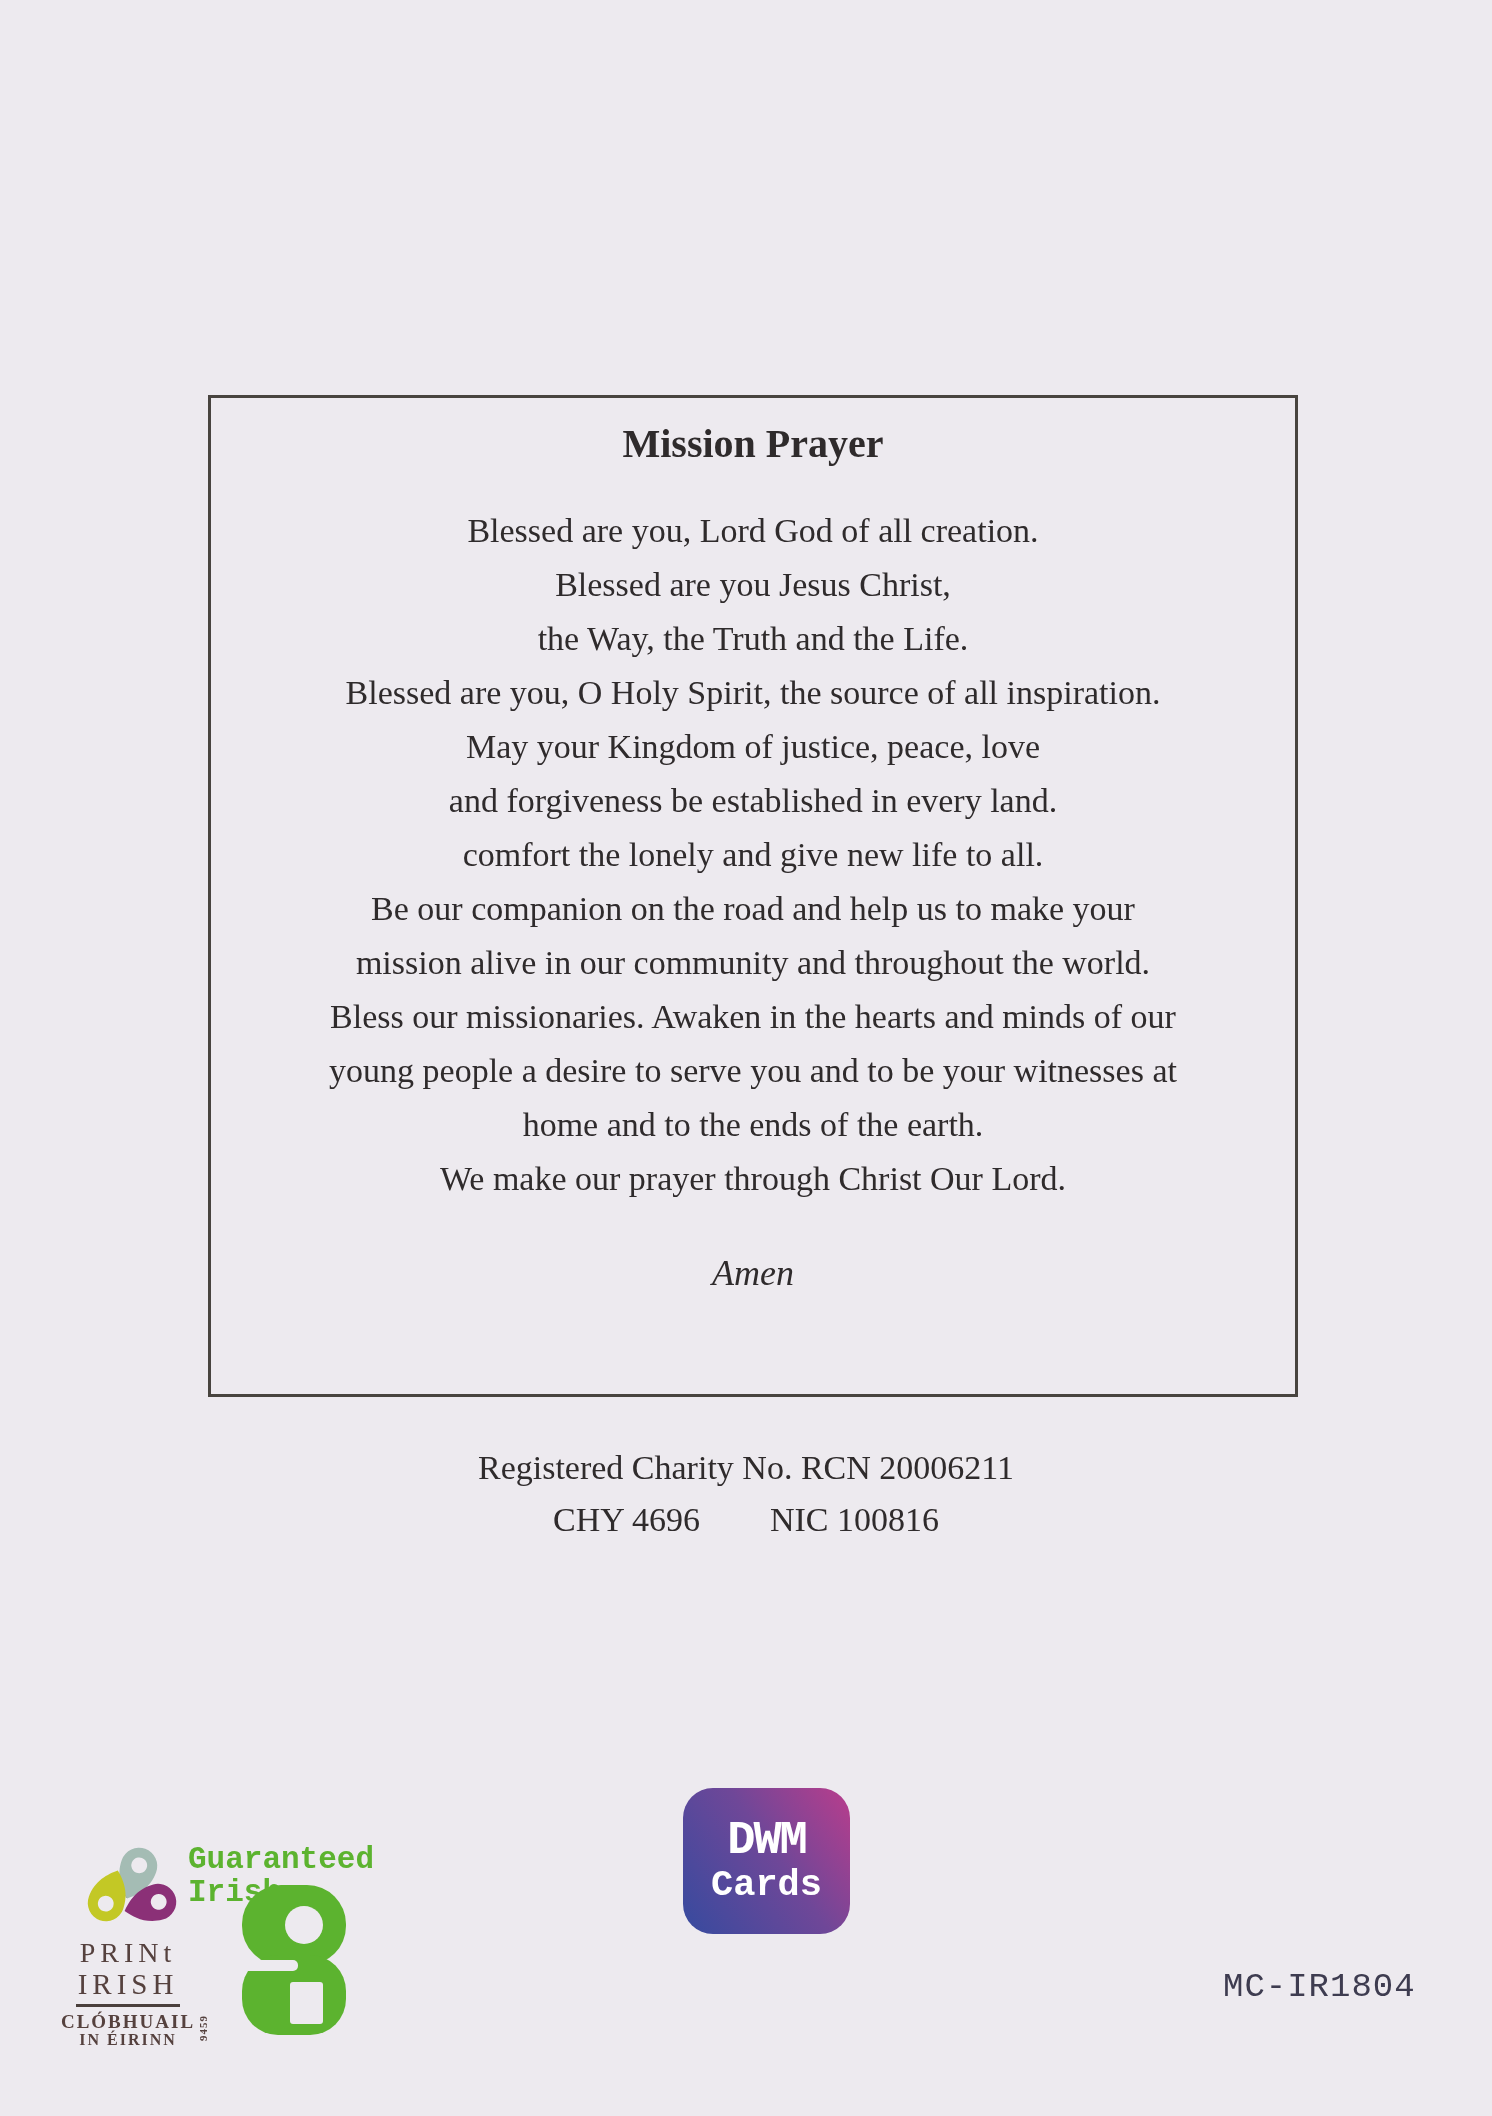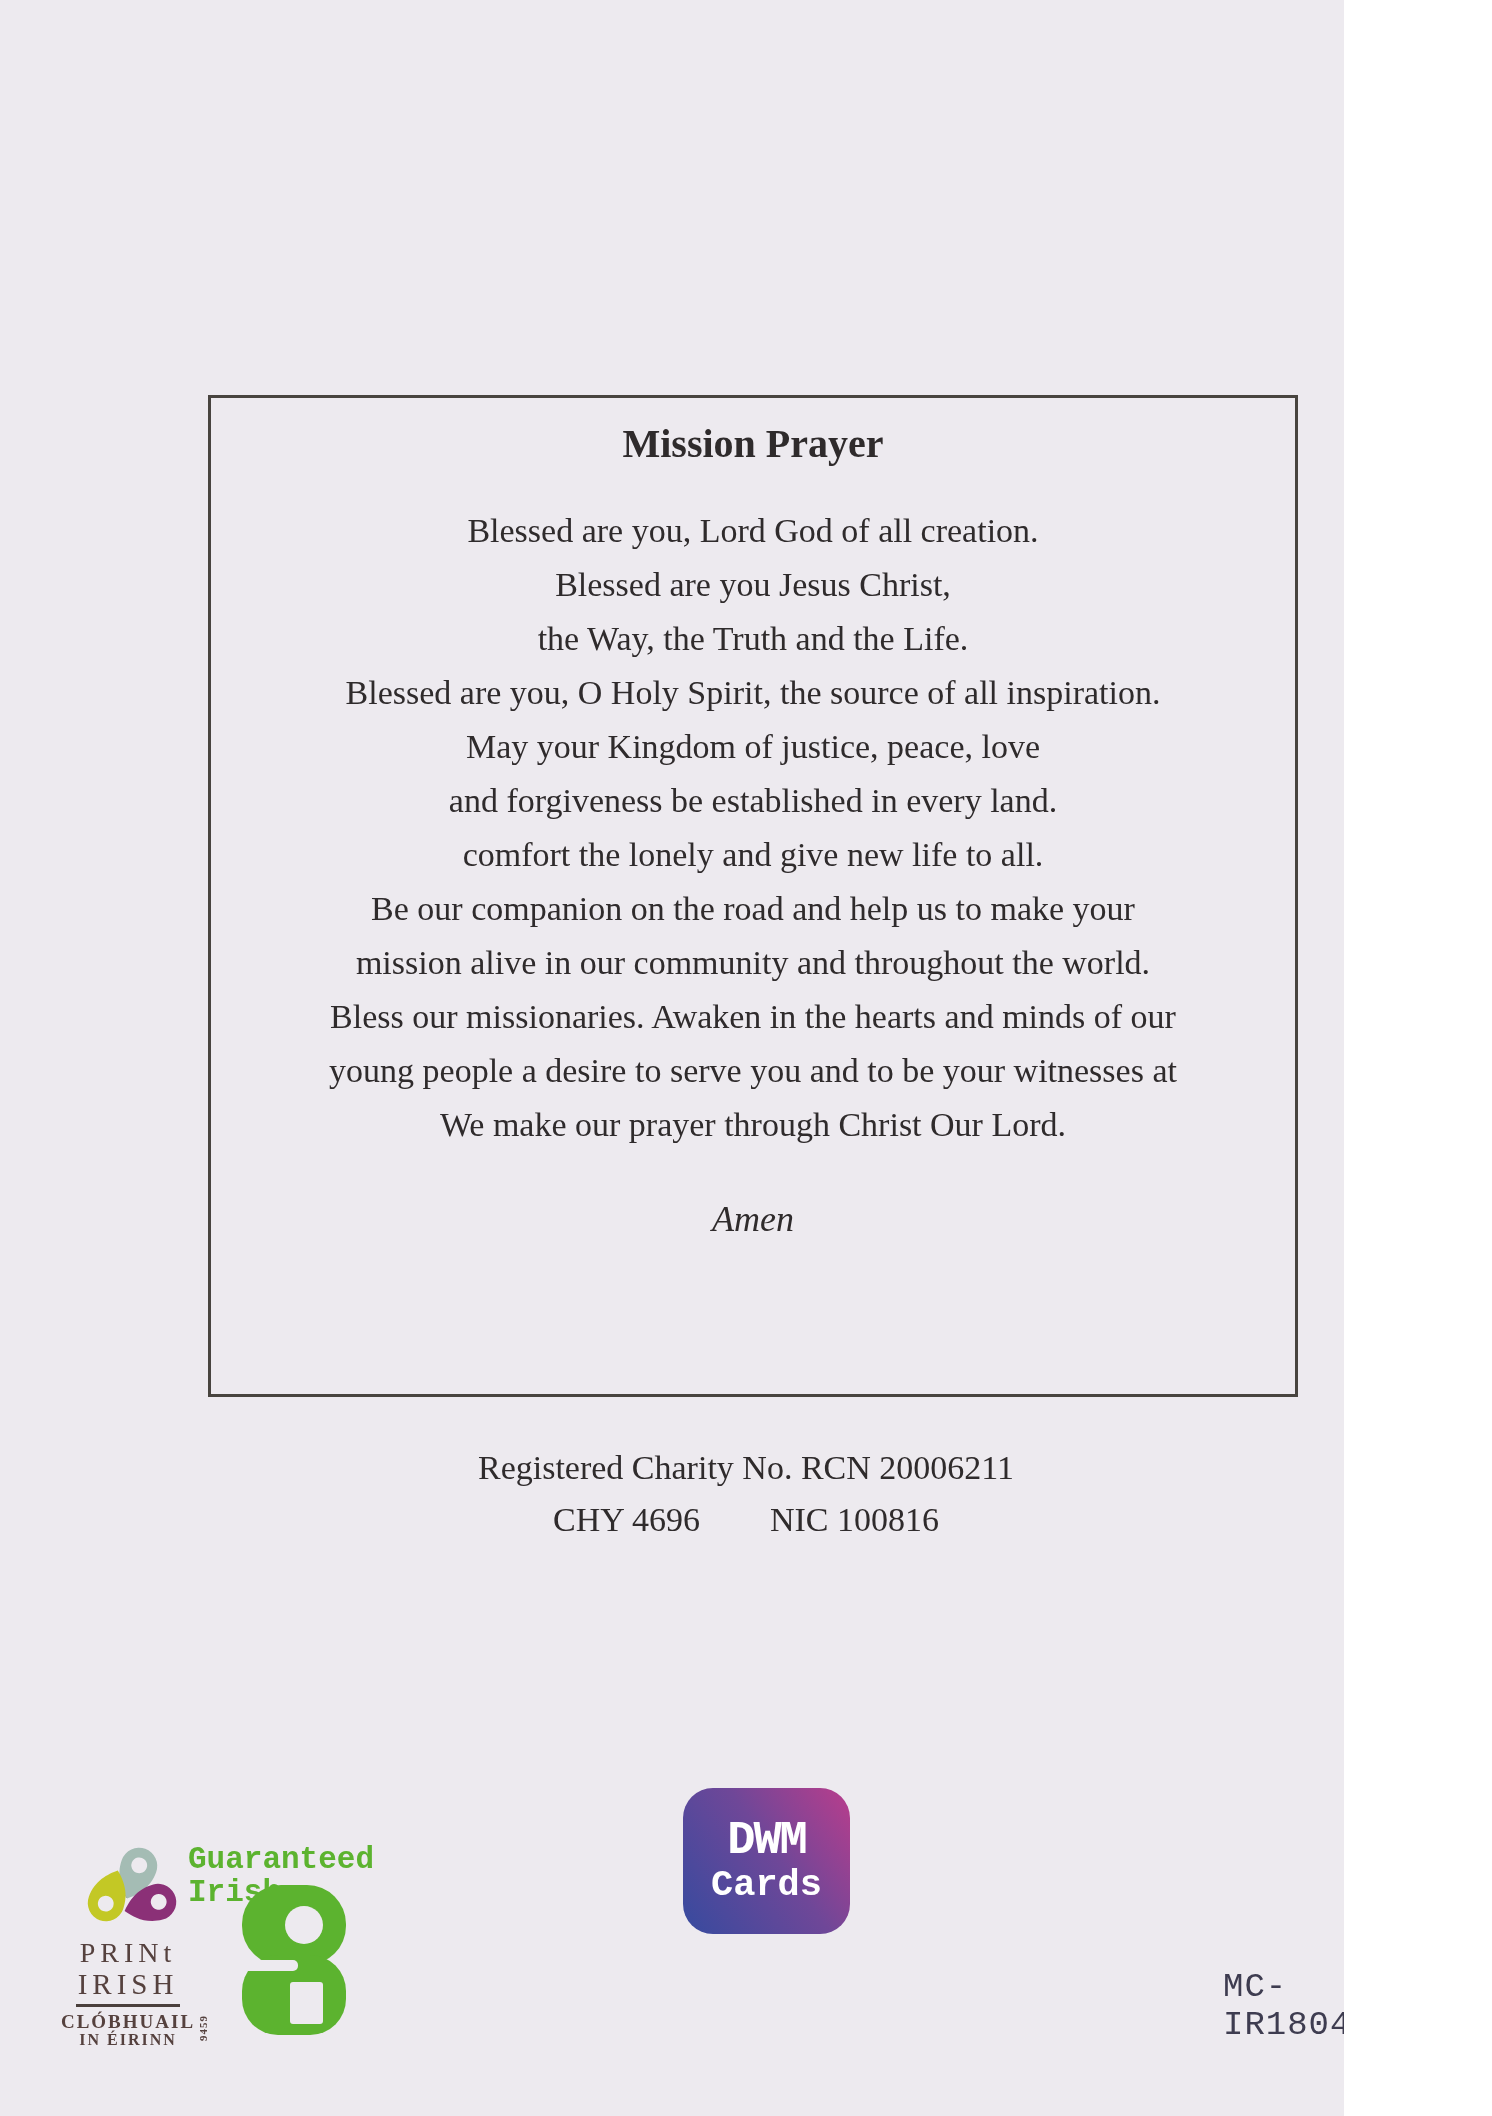--- a/index.html
+++ b/index.html
@@ -1,18 +1,18 @@
 <!DOCTYPE html>
 <html><head>
 <meta charset="utf-8">
 <style>
   html,body{margin:0;padding:0;}
   .card{
     position:relative;
-    width:1344px;height:2116px;
+    width:1492px;height:2116px;
     background:#edeaef;
     font-family:"Liberation Serif","DejaVu Serif",serif;
     color:#2f2b2c;
     overflow:hidden;
   }
   
   .prayer-box{
     position:absolute;
     left:208px;top:395px;
     width:1090px;height:1002px;
@@ -116,20 +116,21 @@
       <div class="pline">Blessed are you Jesus Christ,</div>
       <div class="pline">the Way, the Truth and the Life.</div>
       <div class="pline">Blessed are you, O Holy Spirit, the source of all inspiration.</div>
       <div class="pline">May your Kingdom of justice, peace, love</div>
       <div class="pline">and forgiveness be established in every land.</div>
       <div class="pline">comfort the lonely and give new life to all.</div>
       <div class="pline">Be our companion on the road and help us to make your</div>
       <div class="pline">mission alive in our community and throughout the world.</div>
       <div class="pline">Bless our missionaries. Awaken in the hearts and minds of our</div>
       <div class="pline">young people a desire to serve you and to be your witnesses at</div>
+      <div class="pline">home and to the ends of the earth.</div>
       <div class="pline">We make our prayer through Christ Our Lord.</div>
     </div>
     <div class="prayer-amen">Amen</div>
   </div>
 
   <div class="charity">
     <div>Registered Charity No. RCN 20006211</div>
     <div class="ids">
       <span>CHY 4696</span><span class="gap"></span><span>NIC 100816</span>
     </div>

